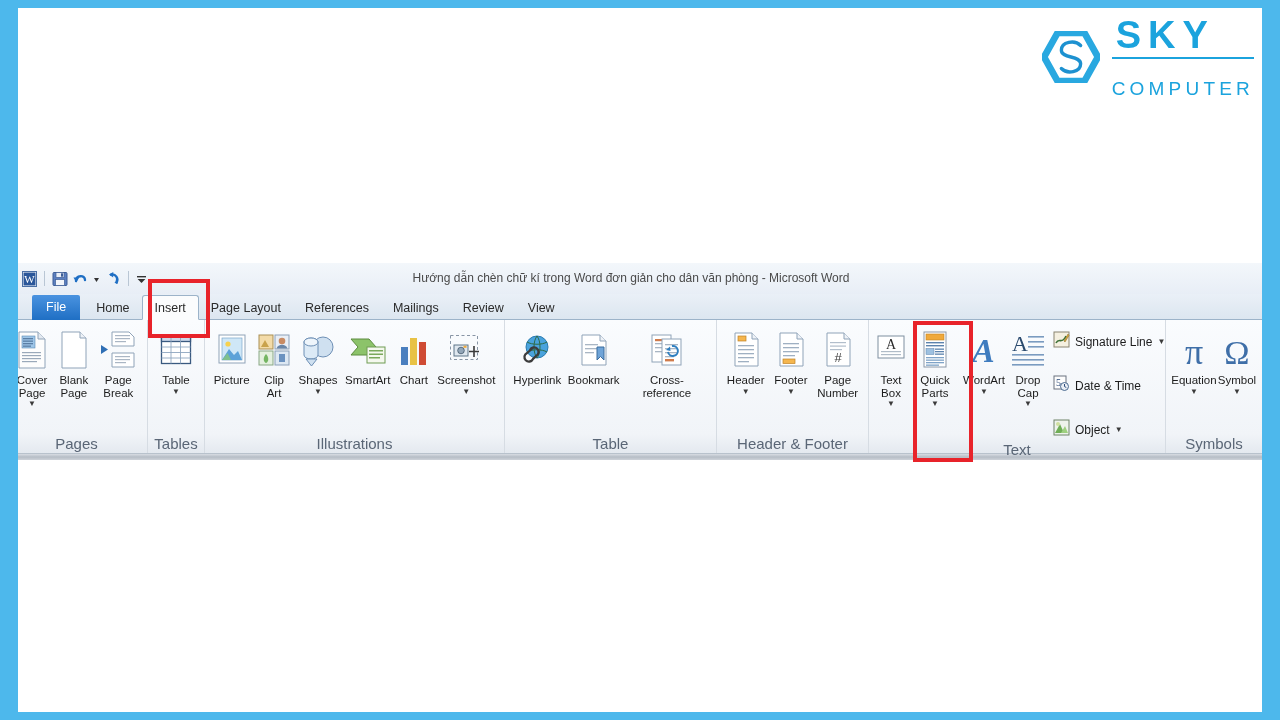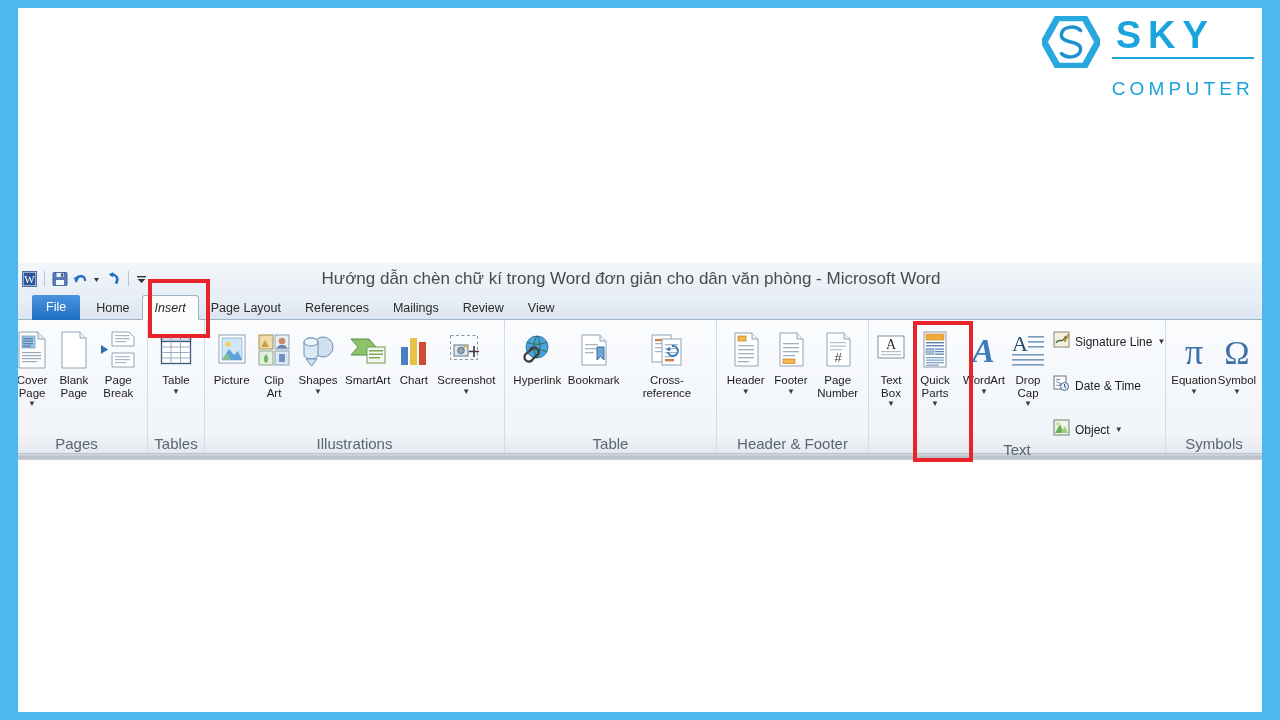--- a/index.html
+++ b/index.html
@@ -19,21 +19,21 @@
     position: relative;
     width: 1244px; height: 704px;
     background: #ffffff;
     overflow: hidden;
   }
 
   
   #logo {
     position: absolute;
     right: 8px; top: 8px;
-    display: flex; gap: 12px;
+    display: flex; align-items: center; gap: 12px;
   }
   #logo .mark { width: 58px; height: 52px; }
   #logo .words { display: flex; flex-direction: column; align-items: stretch; }
   #logo .sky {
     font-size: 38px; font-weight: bold; letter-spacing: 7px;
     color: #1ba3dd; line-height: 1; padding: 0 2px 3px 4px;
     border-bottom: 2px solid #1ba3dd;
   }
   #logo .computer {
     font-size: 19px; letter-spacing: 4.2px; color: #1ba3dd;
@@ -57,21 +57,21 @@
   }
   .qat {
     display: flex; align-items: center; gap: 4px;
     padding-left: 22px; height: 100%;
   }
   .qat .sep { width: 1px; height: 15px; background: #b9c6d4; margin: 0 3px; }
   .qat svg { display: block; }
   .title-text {
     position: absolute; left: 0; right: 0; top: 0;
     height: 31px; line-height: 31px; text-align: center;
-    font-size: 17px; color: #4a4a4a;
+    font-size: 12px; color: #4a4a4a;
     pointer-events: none;
   }
 
   
   .tabstrip {
     height: 26px; position: relative;
     background: linear-gradient(to bottom, #eaf0f7 0%, #dce6f0 100%);
     border-bottom: 1px solid #9cb3c9;
     display: flex; align-items: flex-end;
     padding-left: 32px;
@@ -84,21 +84,21 @@
   .tab.file {
     background: linear-gradient(to bottom, #4a93e0 0%, #1f6fc4 100%);
     color: #ffffff; border-radius: 2px 2px 0 0;
     padding: 0 14px; margin-right: 4px;
     height: 25px; line-height: 25px;
   }
   .tab.active {
     background: #fbfcfd;
     border: 1px solid #9cb3c9; border-bottom: 1px solid #fbfcfd;
     border-radius: 3px 3px 0 0;
-    height: 25px; line-height: 24px; font-style: italic;
+    height: 25px; line-height: 24px;
   }
 
   
   .ribbon {
     height: 134px;
     background: linear-gradient(to bottom, #fafcfe 0%, #f1f4f8 86%, #e4e9ef 100%);
     border-bottom: 1px solid #b8c2cc;
     display: flex; align-items: stretch;
     padding-left: 6px;
   }

